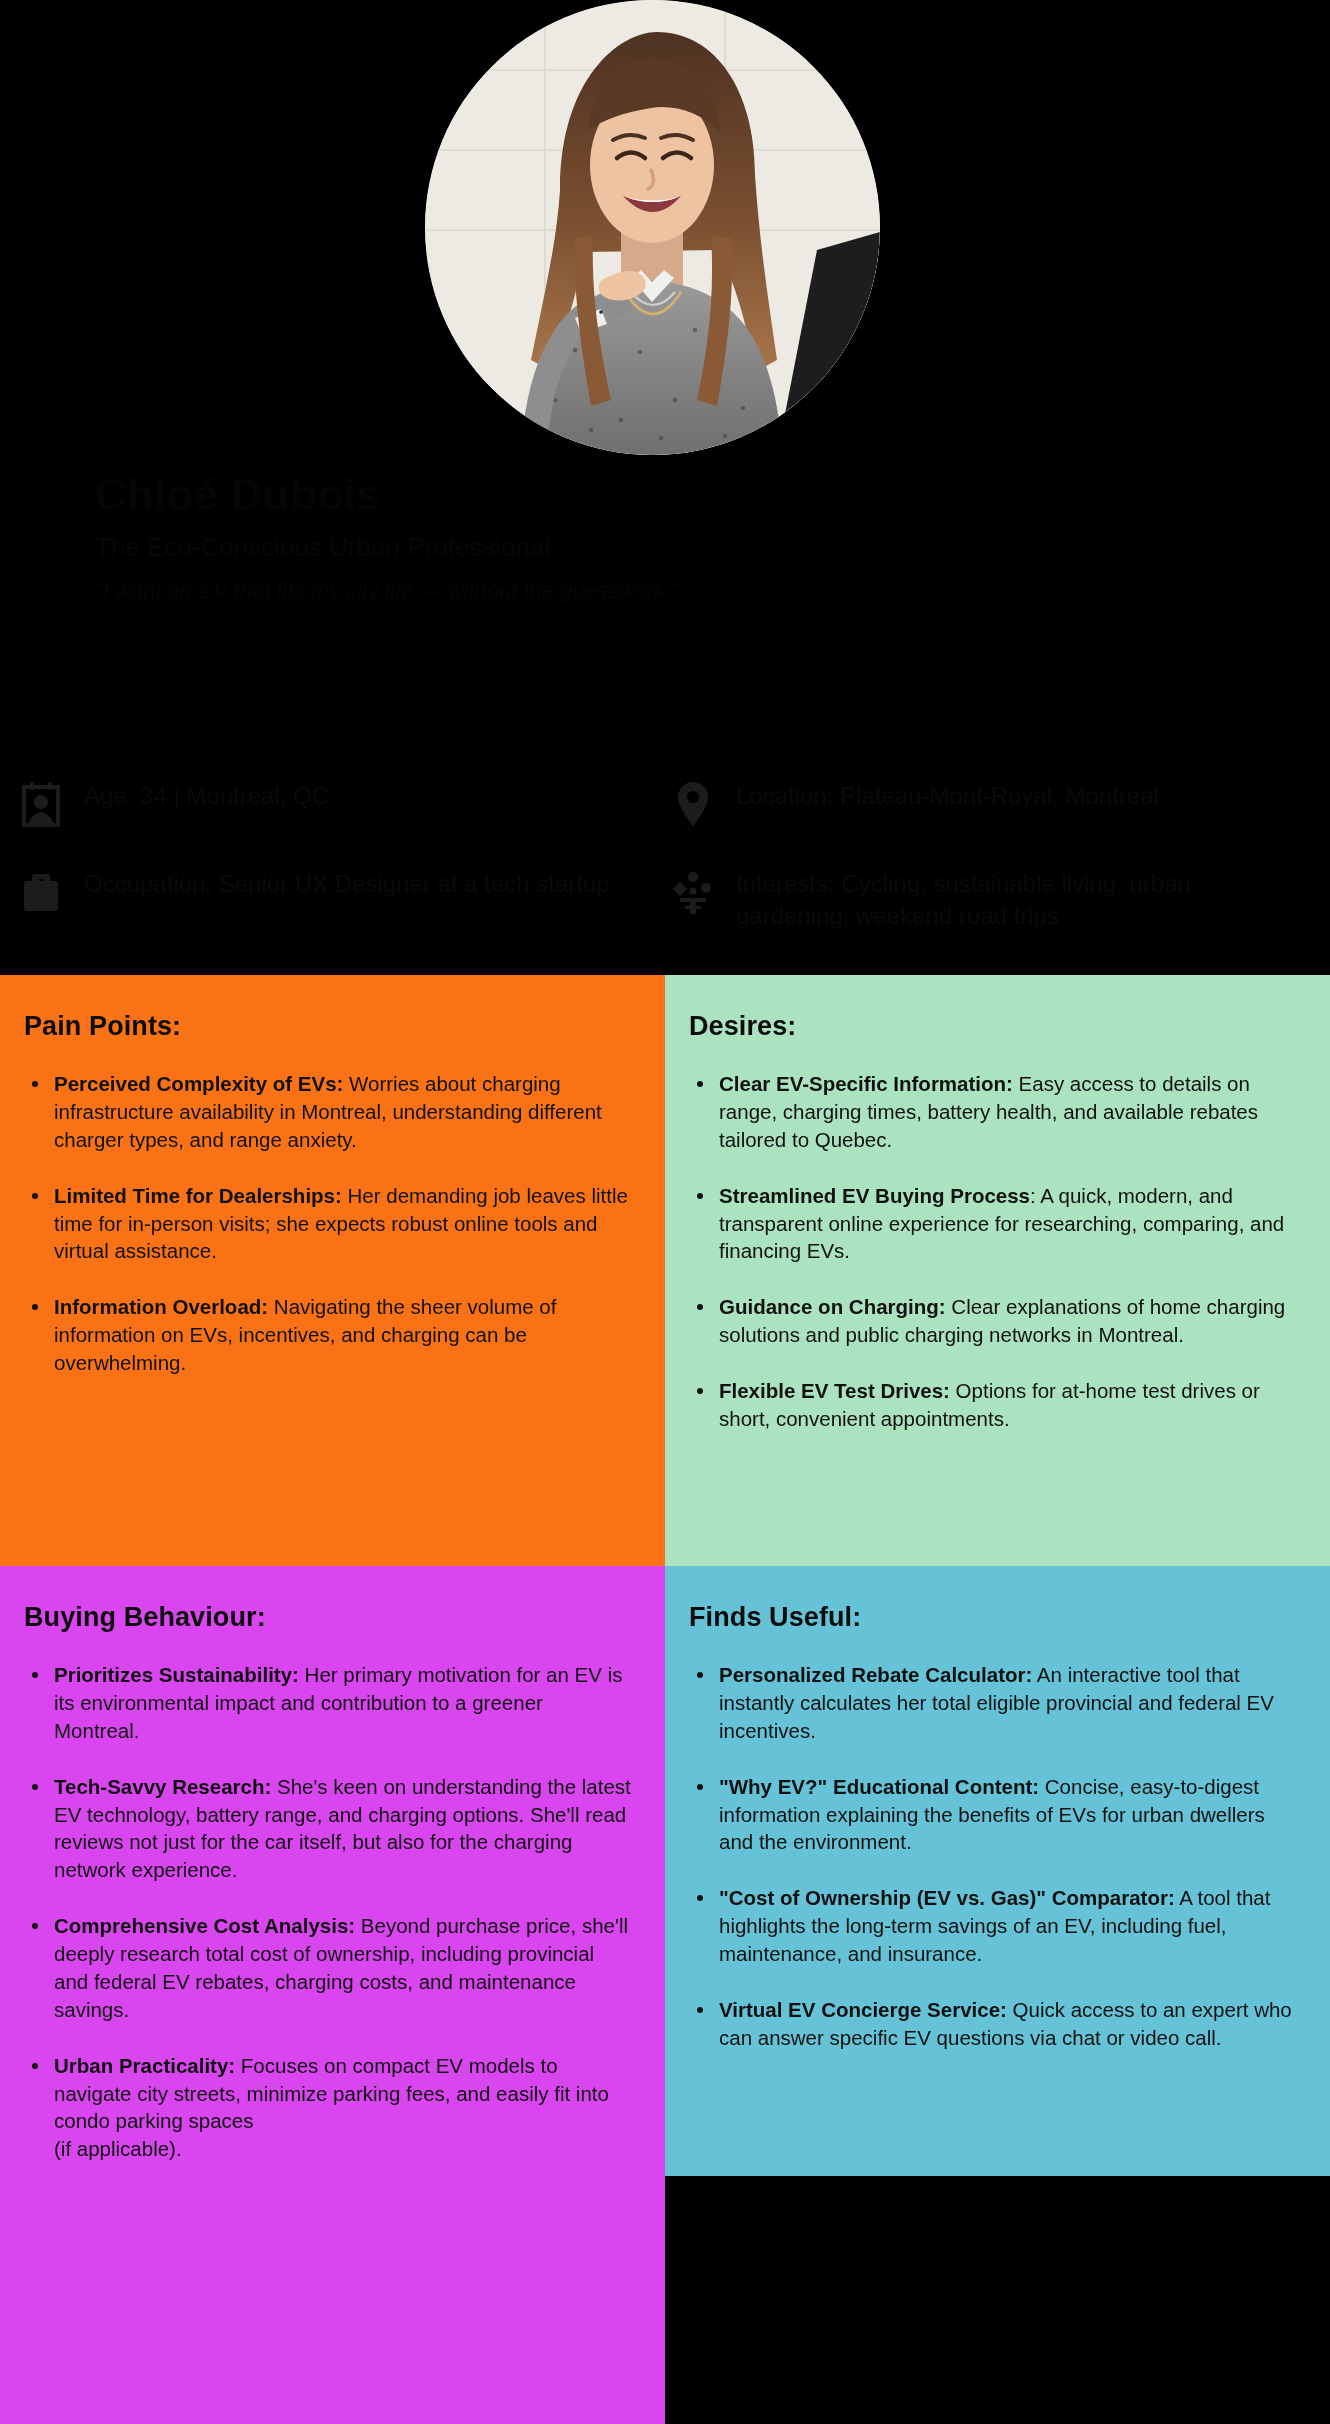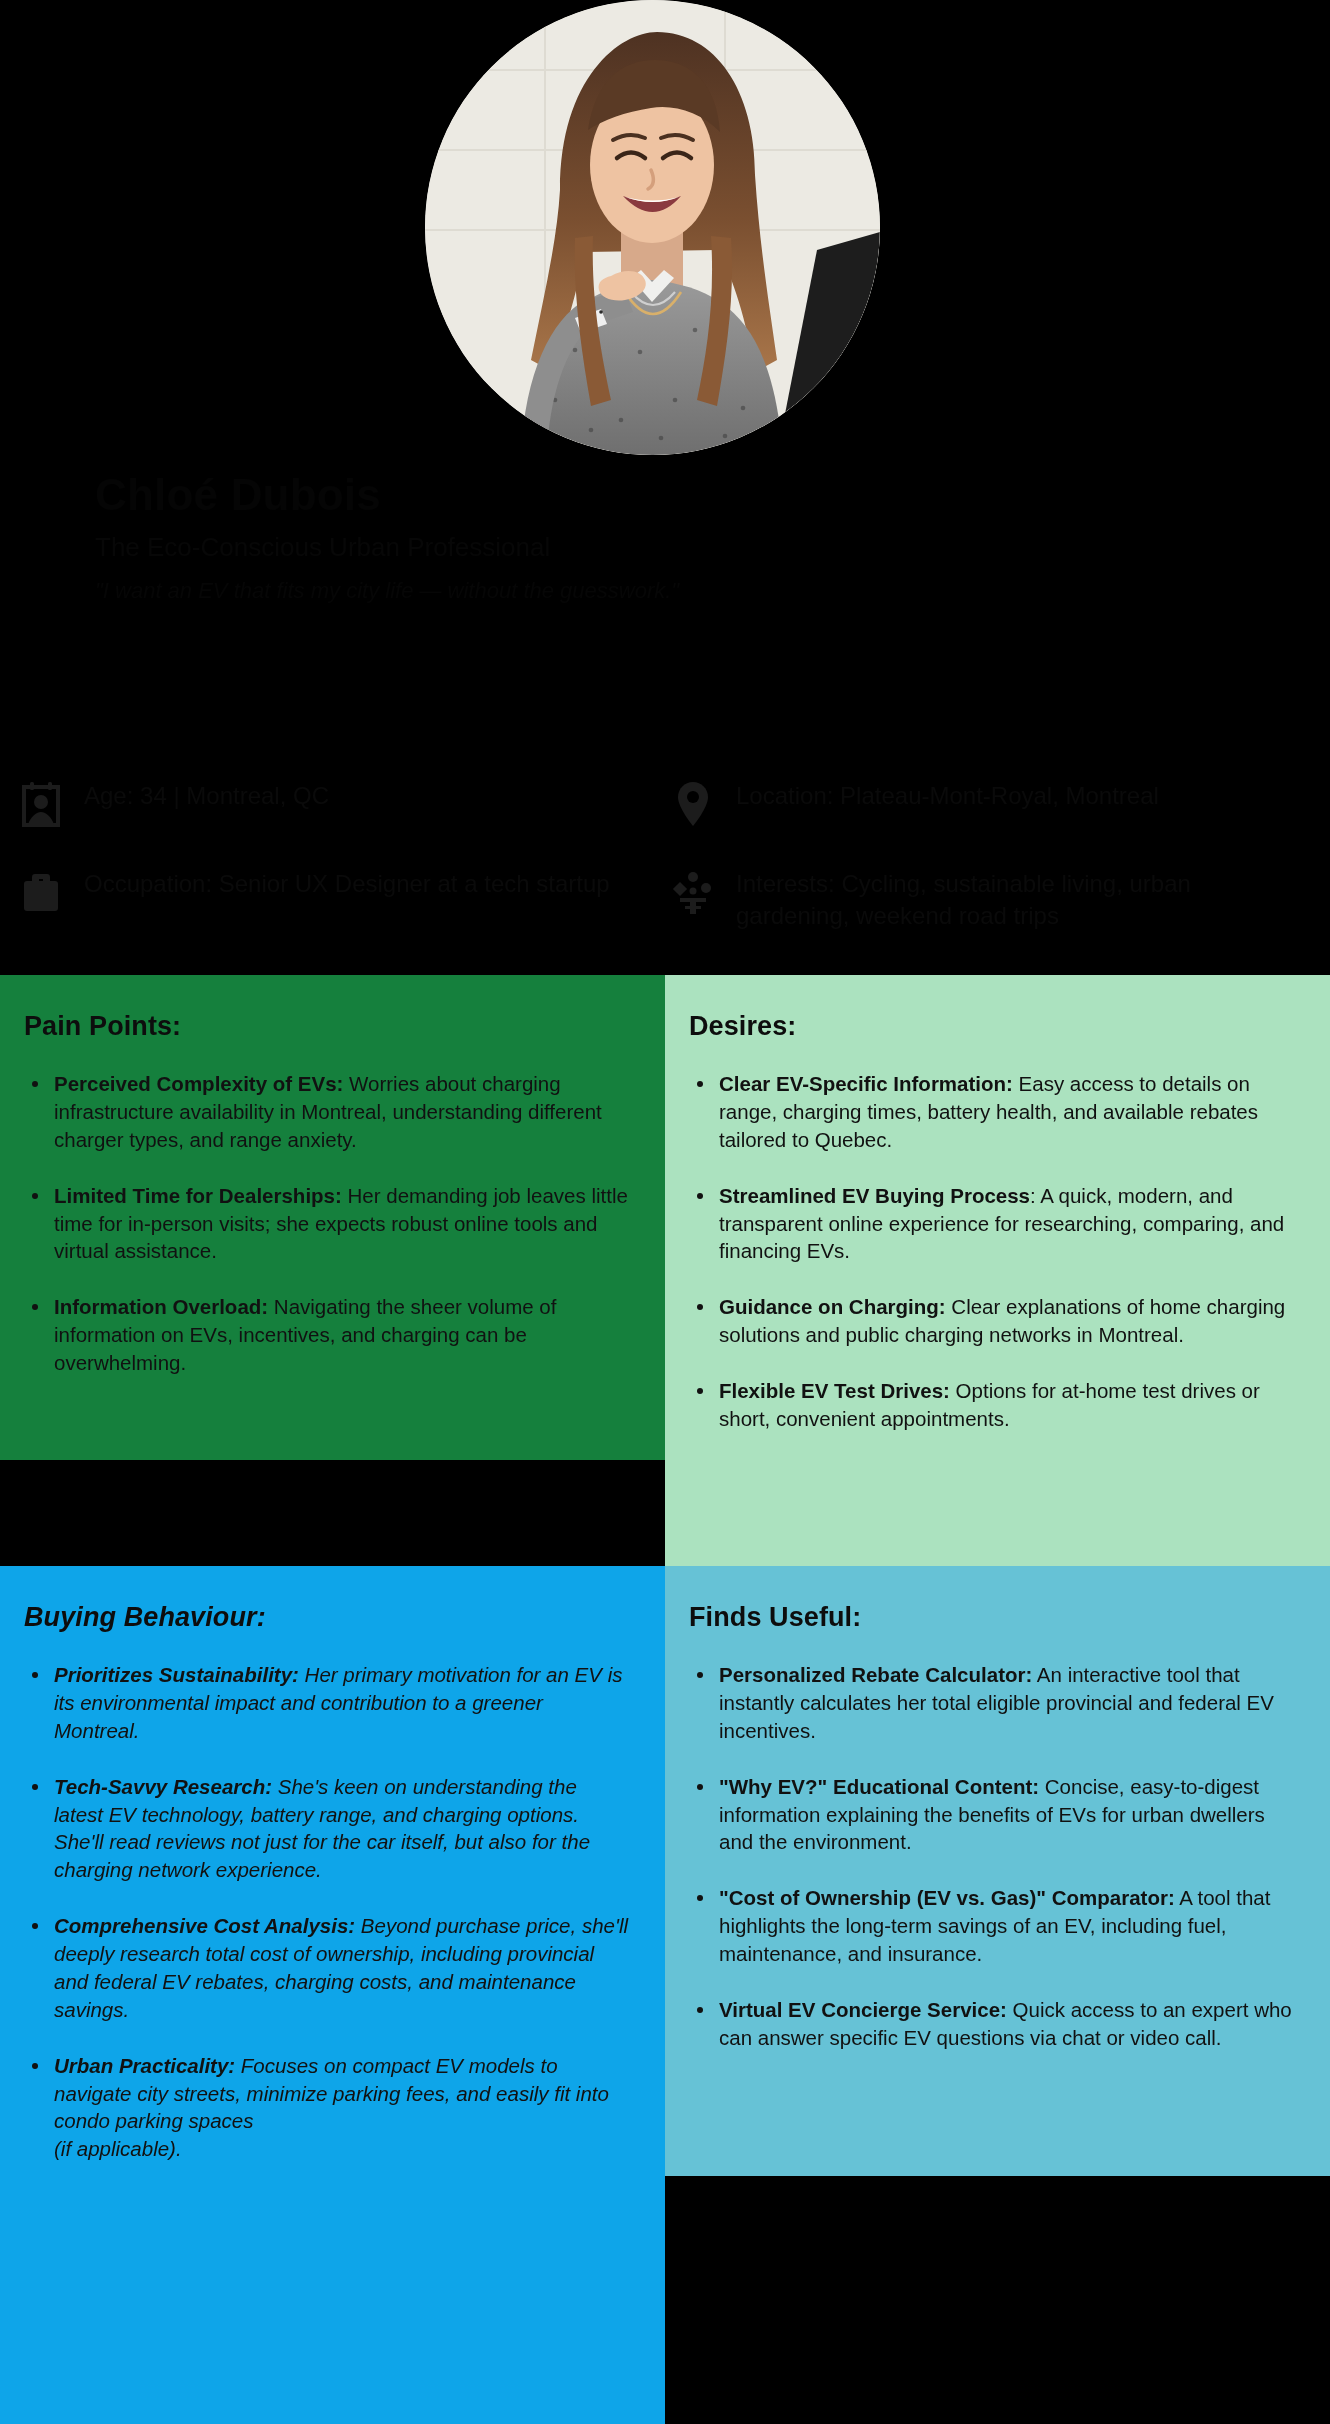--- a/index.html
+++ b/index.html
@@ -43,23 +43,23 @@
   .fact .ico svg{display:block;width:42px;height:48px;fill:#1c1c1c;}
   .fact .txt{color:#0a0a0a;font-size:24px;line-height:1.32;max-width:540px;}
   .f-a{left:20px;top:0;}
   .f-b{left:672px;top:0;}
   .f-c{left:20px;top:88px;}
   .f-d{left:672px;top:88px;}
 
   
   .quads{position:absolute;left:0;top:975px;width:1330px;height:1449px;}
   .quad{position:absolute;box-sizing:border-box;padding:36px 34px 20px 24px;overflow:hidden;}
-  .q-pain{left:0;top:0;width:665px;height:485px;background:#15803d;}
+  .q-pain{left:0;top:0;width:665px;height:591px;background:#f97316;}
   .q-des{left:665px;top:0;width:665px;height:591px;background:#abe2bf;}
-  .q-buy{left:0;top:591px;width:665px;height:858px;background:#0ea5e9;font-style:italic;}
+  .q-buy{left:0;top:591px;width:665px;height:858px;background:#d946ef;}
   .q-use{left:665px;top:591px;width:665px;height:610px;background:#66c2d6;}
 
   .q-title{
     font-size:27px;font-weight:700;color:#0d0d0d;
     margin:0 0 26px 0;letter-spacing:.1px;
   }
   .q-list{list-style:none;margin:0;padding:0;}
   .q-list li{
     position:relative;padding-left:30px;margin-bottom:22px;
     font-size:20.5px;line-height:1.36;color:#111;margin-top:28px;

